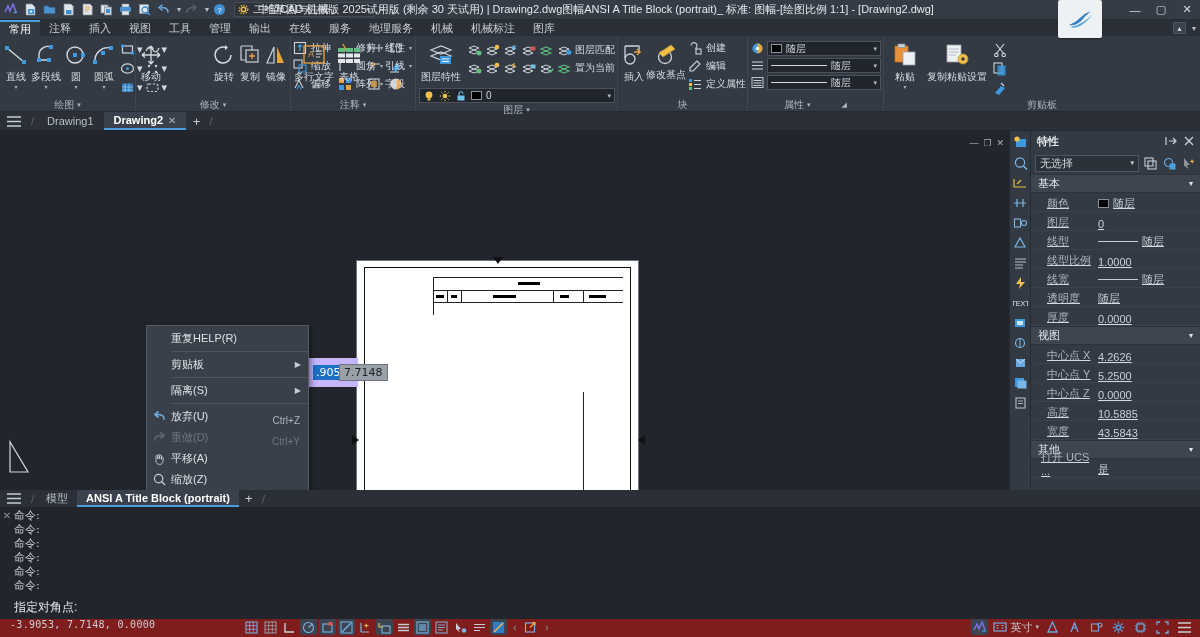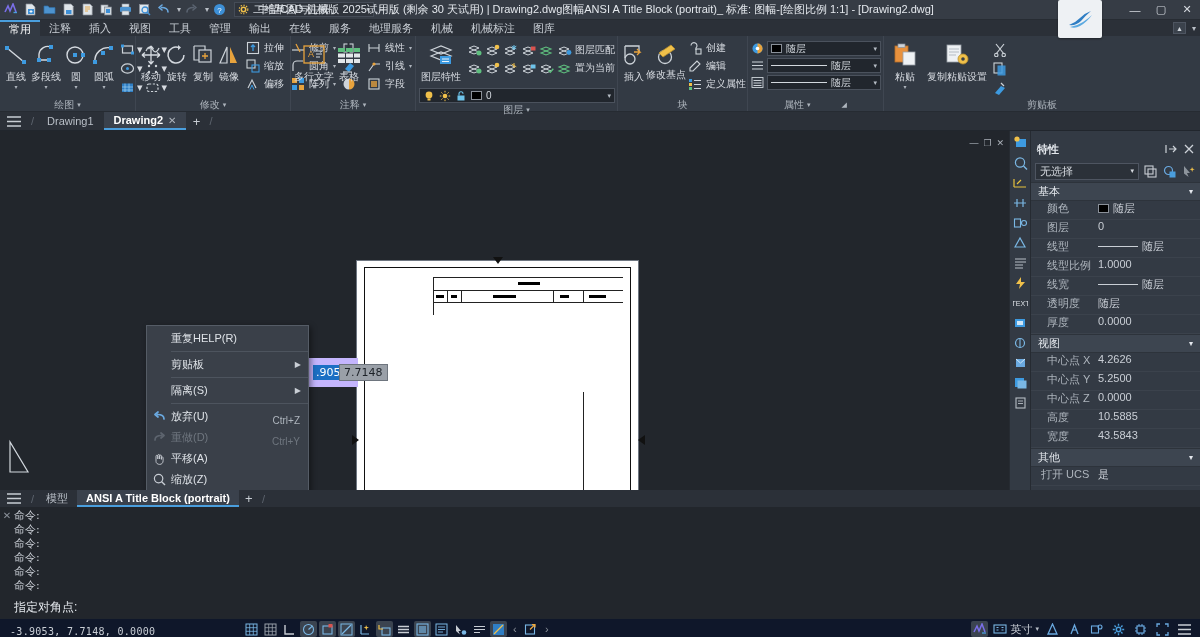--- a/index.html
+++ b/index.html
@@ -131,36 +131,36 @@
     border-left:1px solid #262b32; display:flex; flex-direction:column; align-items:center;
     padding-top:4px; gap:4px; z-index:5;
   }
   .vtool .vi{ width:18px;height:16px; display:flex;align-items:center;justify-content:center;}
 
   
   .props{
     width:170px; background:#333a44; border-left:1px solid #262b32; display:flex;
     flex-direction:column; flex:0 0 170px; font-size:11px;
   }
-  .props-head{ height:21px; display:flex; align-items:center; padding:0 6px; gap:6px; color:#e2e6eb;margin-top:8px;}
+  .props-head{ height:21px; display:flex; align-items:center; padding:0 6px; gap:6px; color:#e2e6eb;}
   .props-head .ttl{ font-weight:bold; }
   .props-head .sp{ margin-left:auto; display:flex; gap:7px; align-items:center; color:#cdd2d8;}
   .props-sel{ height:22px; display:flex; align-items:center; gap:3px; padding:0 4px; }
   .props-sel .sel{
     flex:1; height:17px; background:#2b3139; border:1px solid #4e5561; display:flex;
     align-items:center; padding:0 4px; color:#d6dae0;
   }
   .props-sel .sel .arw{ margin-left:auto; font-size:7px; }
   .props-sel .ic{ width:16px;height:17px; display:flex;align-items:center;justify-content:center;}
   .grp{
     height:19px; background:#3d4550; display:flex; align-items:center; padding:0 7px;
     color:#e4e8ed; border-top:1px solid #2d333b; border-bottom:1px solid #2d333b;
   }
   .grp .arw{ margin-left:auto; font-size:8px; }
-  .prow{ height:19px; display:flex; align-items:flex-start; border-bottom:1px solid #3b424c; }
+  .prow{ height:19px; display:flex; align-items:flex-end; border-bottom:1px solid #3b424c;text-decoration:underline; }
   .prow .k{ width:62px; padding-left:16px; color:#aeb5bd; font-size:11px; }
   .prow .v{ flex:1; padding-left:5px; color:#c9ced5; display:flex; align-items:center; gap:4px; font-size:11px;}
   .prow .v .ls{ width:40px; height:1px; background:#c9ced5; }
   .props-scroll{ flex:1; overflow:hidden; }
 
   
   .cmdzone{ height:128px; background:#22262c; flex:0 0 128px; display:flex; flex-direction:column; }
   .layouttabs{
     height:17px; background:#2b3038; display:flex; align-items:stretch; font-size:11px;
     flex:0 0 17px;
@@ -171,21 +171,21 @@
   .cmdclose{ width:14px; display:flex; justify-content:center; padding-top:3px; color:#8b919a; font-size:10px;}
   .cmdlines{ flex:1; padding-top:2px; font-family:"DejaVu Sans",sans-serif; }
   .cmdlines div{ height:14px; line-height:14px; font-size:11px; color:#c9ced5; }
   .cmdinput{
     height:22px; display:flex; align-items:center; padding-left:14px; color:#e4e8ed; font-size:12px;
     background:#22262c;
   }
 
   
   .status{
-    height:19px; background:#0f172a; flex:0 0 19px; display:flex; align-items:flex-end;
+    height:19px; background:#7f1d1d; flex:0 0 19px; display:flex; align-items:flex-start;
     border-top:1px solid #21262d; font-size:11px; color:#c9ced5;
   }
   .coords{ padding-left:10px; font-family:"DejaVu Sans Mono",monospace; font-size:10px; letter-spacing:.3px;}
   .sgrp{ display:flex; align-items:center; gap:2px; }
   .sgrp.left{ margin-left:88px; }
   .sbtn{ width:17px;height:16px; display:flex;align-items:center;justify-content:center;border-radius:2px;}
   .sbtn.on{ background:#3b4450; }
   .status .right{ margin-left:auto; display:flex; align-items:center; gap:5px; padding-right:7px;}
   .unitbox{ display:flex; align-items:center; gap:3px; }
   .carr{ font-size:7px; color:#b7bdc5; }
@@ -449,21 +449,21 @@
     <div class="panel" style="width:155px;">
       <div class="panel-body">
         <div class="bigbtn" style="width:33px;">
           <span class="gi">
             <svg width="24" height="22" viewBox="0 0 24 22">
                 <path d="M12 2v18M3 11h18M12 2l-2.5 3M12 2l2.5 3M12 20l-2.5-3M12 20l2.5-3M3 11l3-2.5M3 11l3 2.5M21 11l-3-2.5M21 11l-3 2.5" stroke="#d4d9df" stroke-width="1.3" fill="none"></path>
               </svg>
           </span>
           <span class="lbl">移动</span>
         </div>
-        <div class="bigbtn" style="width:33px;">
+        <div class="bigbtn" style="width:33px;margin-left:47px;">
           <span class="gi">
             <svg width="24" height="22" viewBox="0 0 24 22">
                 <path d="M19 11a8 8 0 1 1-5-7.4" stroke="#d4d9df" stroke-width="1.5" fill="none"></path>
                 <path d="M13 1l3 2.6-3 2.6" fill="#d4d9df"></path>
               </svg>
           </span>
           <span class="lbl">旋转</span>
         </div>
         <div class="bigbtn" style="width:33px;">
           <span class="gi">

